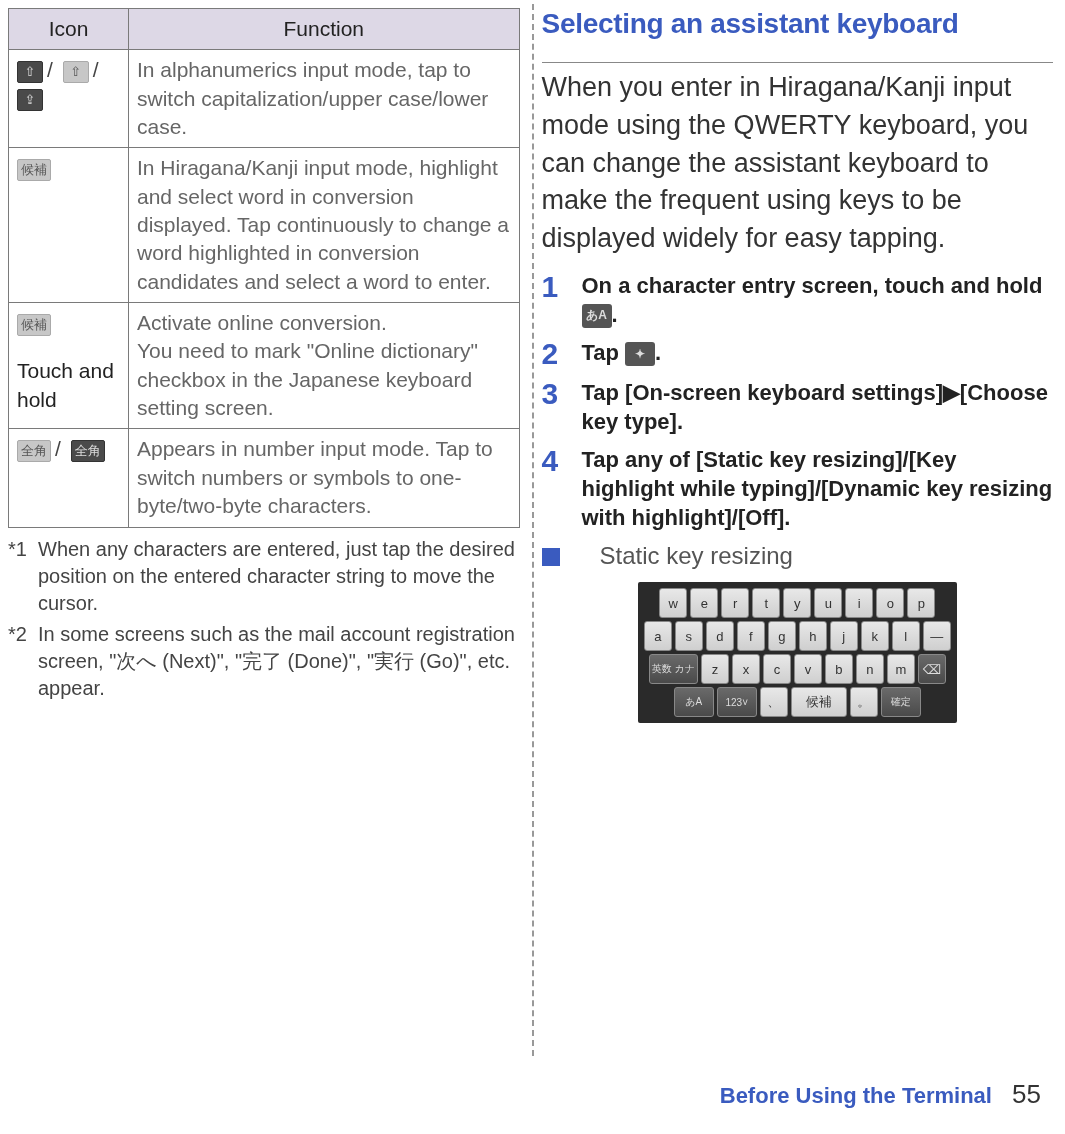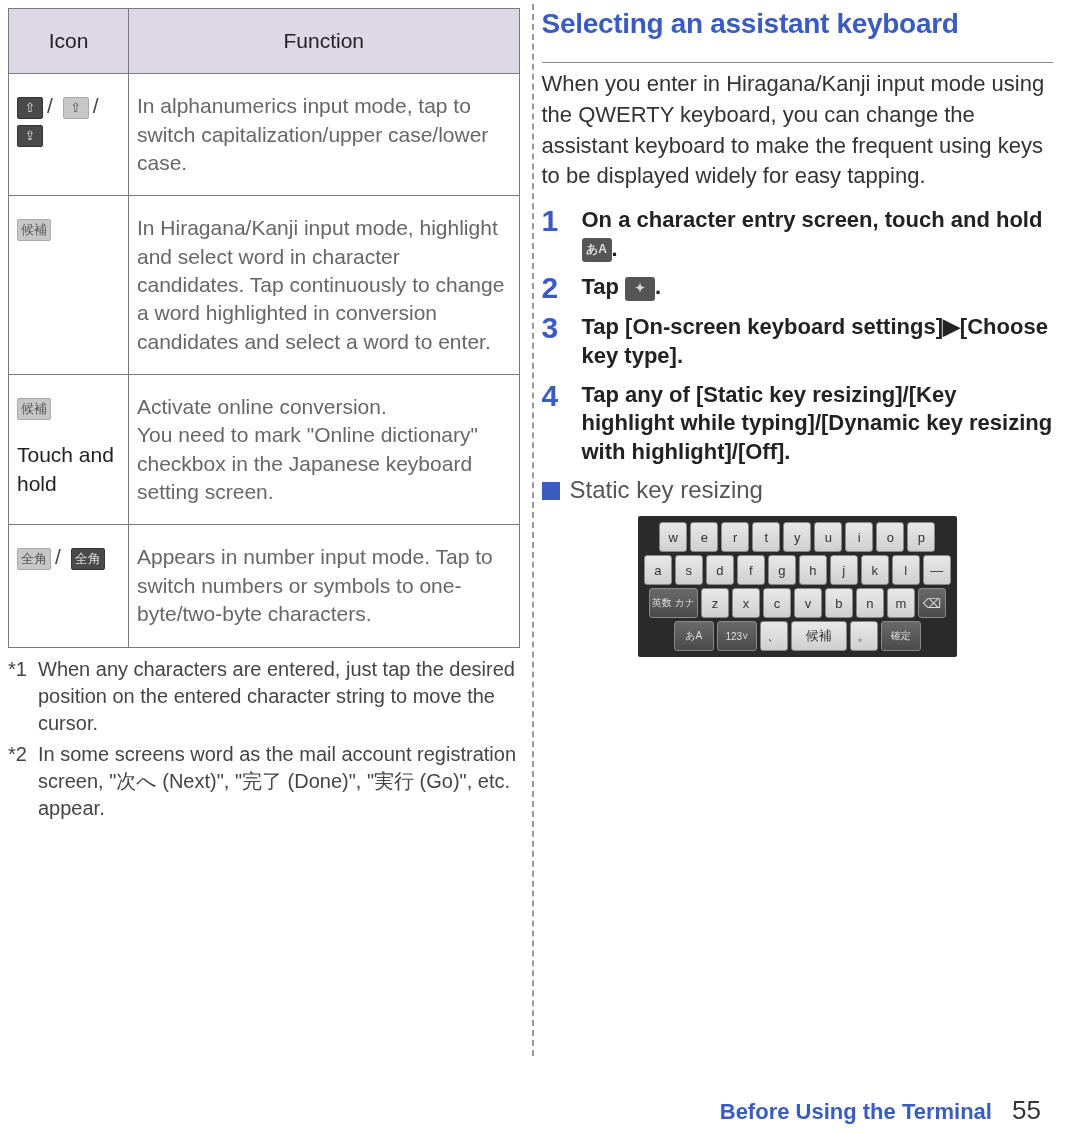--- a/index.html
+++ b/index.html
@@ -26,21 +26,21 @@
     margin-bottom: 4px;
   }
   
   table.icon-table {
     border-collapse: collapse;
     width: 100%;
     font-size: 21px;
   }
   table.icon-table th, table.icon-table td {
     border: 1px solid #7a7a7a;
-    padding: 18px 8px;
+    padding: 6px 8px;
     vertical-align: top;
     line-height: 1.35;
   }
   table.icon-table th {
     background: #ddd8e6;
     font-weight: 400;
     text-align: center;
     color: #222;
   }
   table.icon-table td.function {
@@ -85,21 +85,21 @@
   h2.section-title {
     color: #3a5bbf;
     font-size: 28px;
     font-weight: 700;
     margin-bottom: 6px;
     border-bottom: 1px solid #888;
     padding-bottom: 22px;
     letter-spacing: -0.3px;
   }
   .intro {
-    font-size: 22px;
+    font-size: 27px;
     color: #333;
     line-height: 1.4;
     margin-bottom: 14px;
   }
   .steps { }
   .step {
     display: flex;
     margin-bottom: 10px;
     align-items: flex-start;
   }
@@ -126,20 +126,21 @@
     vertical-align: middle;
     align-items:center;
     justify-content:center;
     color:#ddd;
     font-size:12px;
   }
   .subhead {
     display: flex;
     align-items: flex-start;
     margin-top: 10px;
+    gap: 30px;
   }
   .subhead .box {
     width: 18px;
     height: 18px;
     background: #3a5bbf;
     margin-right: 10px;
     margin-top: 6px;
     flex-shrink: 0;
   }
   .subhead .content .t {
@@ -176,21 +177,21 @@
   }
   .kkey.dark {
     background: linear-gradient(#6a6a6a,#4a4a4a);
     color:#ddd;
   }
   .kkey.wide { min-width: 40px; font-size:10px; }
   .kkey.space { min-width: 56px; }
   
   .footer {
     position: absolute;
-    bottom: 8px;
+    bottom: 24px;
     right: 24px;
     font-size: 22px;
     color: #3a5bbf;
     font-weight: 700;
   }
   .footer .pg {
     color: #333;
     font-weight: 400;
     font-size: 26px;
     margin-left: 14px;
@@ -215,21 +216,21 @@
             <span class="mini-icon">⇧</span><span class="slash">/</span>
             <span class="mini-icon light">⇧</span><span class="slash">/</span><br>
             <span class="mini-icon">⇪</span>
           </td>
           <td class="function">In alphanumerics input mode, tap to switch capitalization/upper case/lower case.</td>
         </tr>
         <tr>
           <td class="iconcell">
             <span class="mini-icon light wide">候補</span>
           </td>
-          <td class="function">In Hiragana/Kanji input mode, highlight and select word in character candidates. Tap continuously to change a word highlighted in conversion candidates and select a word to enter.</td>
+          <td class="function">In Hiragana/Kanji input mode, highlight and select word in conversion displayed. Tap continuously to change a word highlighted in conversion candidates and select a word to enter.</td>
         </tr>
         <tr>
           <td class="iconcell">
             <span class="mini-icon light wide">候補</span>
             <span class="touchhold">Touch and hold</span>
           </td>
           <td class="function" style="white-space:pre-line;">Activate online conversion.
 You need to mark "Online dictionary" checkbox in the Japanese keyboard setting screen.</td>
         </tr>
         <tr>
@@ -242,21 +243,21 @@
       </tbody>
     </table>
 
     <div class="footnotes">
       <div class="fn">
         <div class="mark">*1</div>
         <div class="txt">When any characters are entered, just tap the desired position on the entered character string to move the cursor.</div>
       </div>
       <div class="fn">
         <div class="mark">*2</div>
-        <div class="txt">In some screens word as the mail account registration screen, "次へ (Next)", "完了 (Done)", "実行 (Go)", etc. appear.</div>
+        <div class="txt">In some screens such as the mail account registration screen, "次へ (Next)", "完了 (Done)", "実行 (Go)", etc. appear.</div>
       </div>
     </div>
   </div>
 
   <div class="divider"></div>
 
   <div class="col">
     <h2 class="section-title">Selecting an assistant keyboard</h2>
     <p class="intro">When you enter in Hiragana/Kanji input mode using the QWERTY keyboard, you can change the assistant keyboard to make the frequent using keys to be displayed widely for easy tapping.</p>
 

